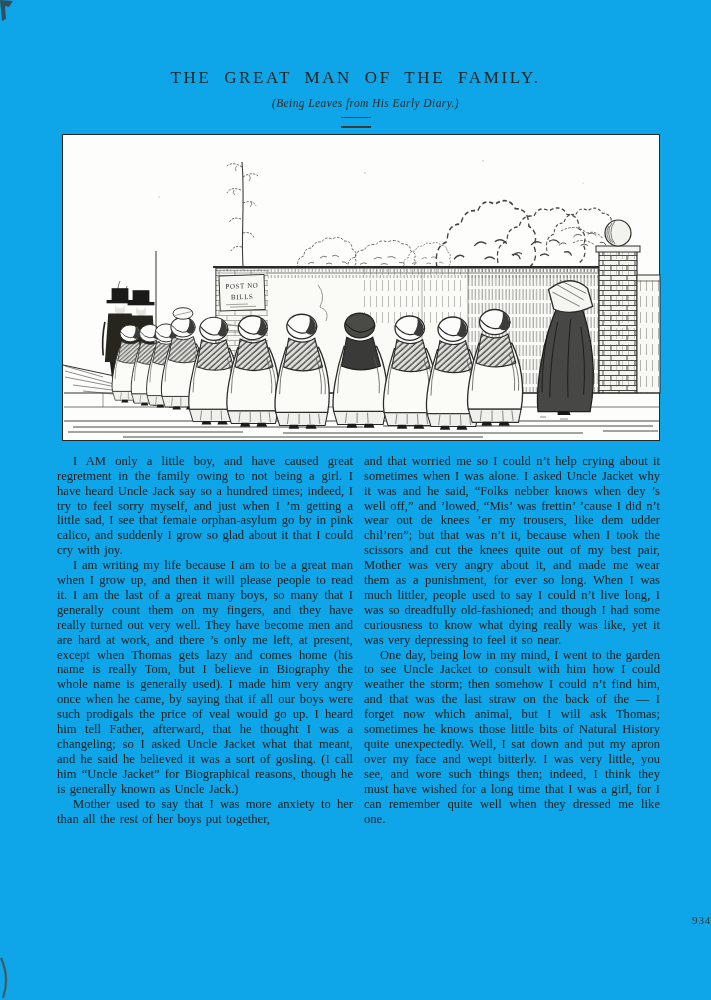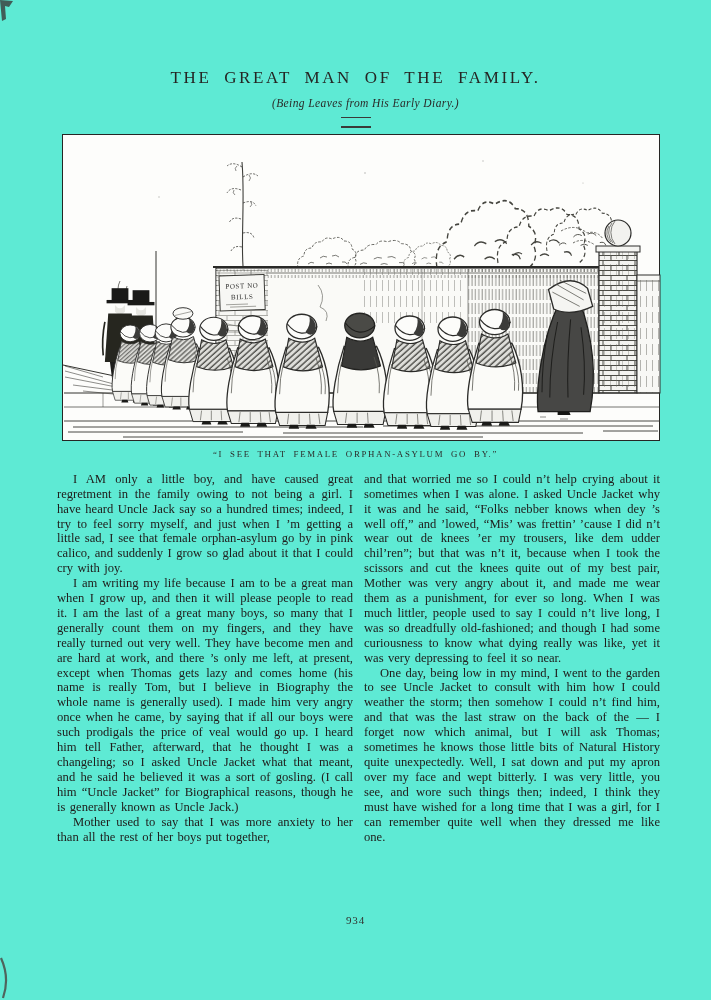--- a/index.html
+++ b/index.html
@@ -1,39 +1,39 @@
 <!DOCTYPE html>
 <html><head>
 <meta charset="utf-8">
 <style>
   html,body{margin:0;padding:0;background:#e8e8e6;}
   .page{
     position:relative;width:711px;height:1000px;margin:0 auto;
-    background:#5eead4;color:#1f1f1e;overflow:hidden;
+    background:#0ea5e9;color:#1f1f1e;overflow:hidden;
     font-family:"Liberation Serif", serif;
   }
   .header{text-align:center;padding-top:68px;}
   .title{
     margin:0;font-size:17px;font-weight:normal;letter-spacing:2.6px;
     color:#252523;word-spacing:6px;
   }
   .subtitle{margin-top:9px;font-style:italic;font-size:11.5px;letter-spacing:.4px;color:#2a2a28;padding-left:20px;}
   .rule{width:30px;height:1.4px;background:#3a3a38;margin:8px auto 0;}
   .byline{margin-top:6px;font-variant:small-caps;font-size:13.5px;letter-spacing:1.6px;color:#242422;}
   .figure-wrap{width:598px;margin:6px 0 0 62px;}
   .figure-frame{border:1.5px solid #262624;line-height:0;background:#fdfdfb;}
   .caption{
     margin-top:8px;text-align:center;font-size:8.8px;letter-spacing:1.7px;
     word-spacing:3px;color:#2c2c2a;
   }
   .columns{display:flex;gap:11px;margin:13px 51px 0 57px;}
   .col{width:297px;text-align:justify;font-size:12.6px;line-height:14.9px;color:#20201e;}
   .col p{margin:0;text-indent:16px;word-spacing:1.2px;}
   .col p.no-indent{text-indent:0;}
-  .pagenum{position:absolute;top:914px;left:0;width:711px;text-align:center;font-size:11px;letter-spacing:.8px;color:#33332f;}
+  .pagenum{position:absolute;top:914px;left:0;width:711px;text-align:right;font-size:11px;letter-spacing:.8px;color:#33332f;}
   .artifact{position:absolute;pointer-events:none;}
   .artifact.tl{top:0;left:0;}
   .artifact.bl{bottom:0;left:0;}
   svg text{font-family:"Liberation Serif", serif;}
 </style>
 </head>
 <body>
 
 <div class="page">
 
@@ -205,21 +205,20 @@
           <use href="#g-girl-dark" transform="translate(298,292) scale(1.3)"></use>
           <use href="#g-girl" transform="translate(348,293) scale(1.28)"></use>
           <use href="#g-girl" transform="translate(391,294) scale(1.28)"></use>
           <use href="#g-girl" transform="translate(433,290) scale(1.32)"></use>
         </g>
         <use href="#g-matron" transform="translate(505,278) scale(1.3)"></use>
       </svg>
     </div>
   </div>
 
-  <div class="caption">“I SEE THAT FEMALE ORPHAN-ASYLUM GO BY.”</div>
 
   <div class="columns">
     <div class="col">
       <p>I AM only a little boy, and have caused great regretment in the family owing to not being a girl. I have heard Uncle Jack say so a hundred times; indeed, I try to feel sorry myself, and just when I ’m getting a little sad, I see that female orphan-asylum go by in pink calico, and suddenly I grow so glad about it that I could cry with joy.</p>
       <p>I am writing my life because I am to be a great man when I grow up, and then it will please people to read it.  I am the last of a great many boys, so many that I generally count them on my fingers, and they have really turned out very well. They have become men and are hard at work, and there ’s only me left, at present, except when Thomas gets lazy and comes home (his name is really Tom, but I believe in Biography the whole name is generally used).  I made him very angry once when he came, by saying that if all our boys were such prodigals the price of veal would go up. I heard him tell Father, afterward, that he thought I was a changeling; so I asked Uncle Jacket what that meant, and he said he believed it was a sort of gosling.  (I call him “Uncle Jacket” for Biographical reasons, though he is generally known as Uncle Jack.)</p>
       <p>Mother used to say that I was more anxiety to her than all the rest of her boys put together,</p>
     </div>
     <div class="col">
       <p class="no-indent">and that worried me so I could n’t help crying about it sometimes when I was alone.  I asked Uncle Jacket why it was and he said, “Folks nebber knows when dey ’s well off,” and ’lowed, “Mis’ was frettin’ ’cause I did n’t wear out de knees ’er my trousers, like dem udder chil’ren”; but that was n’t it, because when I took the scissors and cut the knees quite out of my best pair, Mother was very angry about it, and made me wear them as a punishment, for ever so long.  When I was much littler, people used to say I could n’t live long, I was so dreadfully old-fashioned; and though I had some curiousness to know what dying really was like, yet it was very depressing to feel it so near.</p>
       <p>One day, being low in my mind, I went to the garden to see Uncle Jacket to consult with him how I could weather the storm; then somehow I could n’t find him, and that was the last straw on the back of the — I forget now which animal, but I will ask Thomas; sometimes he knows those little bits of Natural History quite unexpectedly.  Well, I sat down and put my apron over my face and wept bitterly.  I was very little, you see, and wore such things then; indeed, I think they must have wished for a long time that I was a girl, for I can remember quite well when they dressed me like one.</p>

